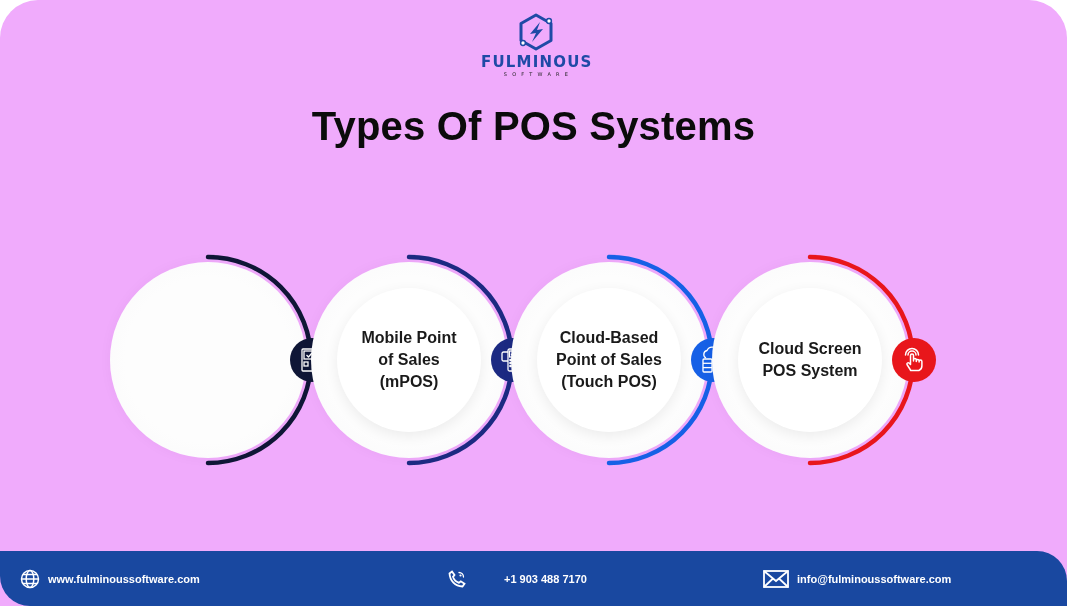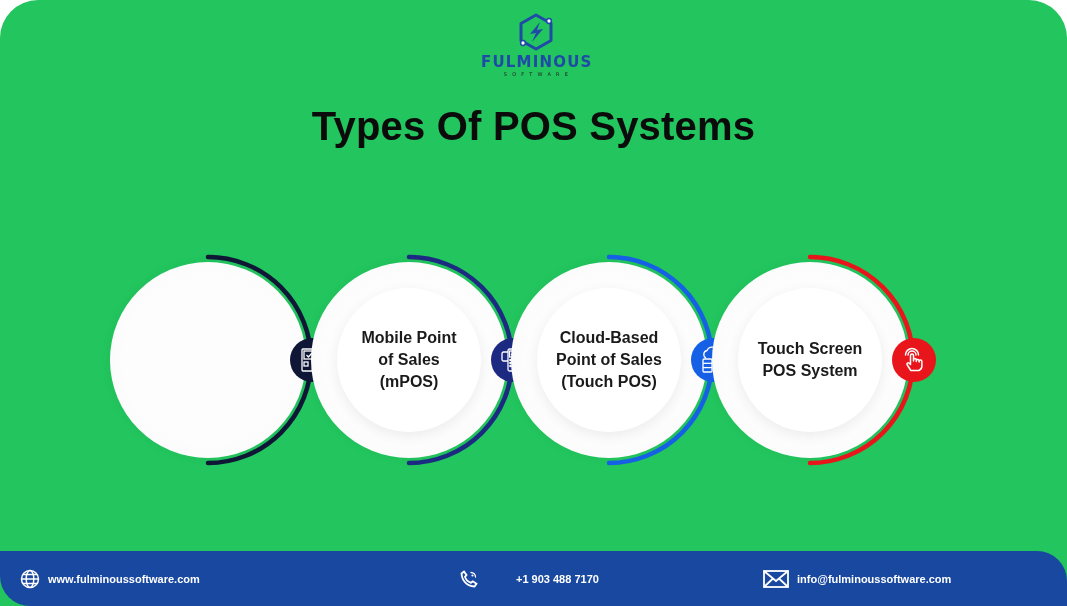--- a/index.html
+++ b/index.html
@@ -1,20 +1,20 @@
 <!DOCTYPE html>
 <html><head>
 <meta charset="utf-8">
 <style>
   * { box-sizing: border-box; margin: 0; padding: 0; }
   html, body { width: 1067px; height: 606px; background: #ffffff; overflow: hidden; }
   body { font-family: "Liberation Sans", "DejaVu Sans", sans-serif; position: relative; }
   .canvas {
     position: absolute; left: 0; top: 0; width: 1067px; height: 606px;
-    background: #22c55e; border-radius: 38px 38px 0 0; overflow: hidden;
+    background: #f0abfc; border-radius: 38px 38px 0 0; overflow: hidden;
   }
   .logo { position: absolute; left: 481px; top: 12px; width: 110px; height: 72px; text-align: center; }
   .logo svg { display: block; margin: 0 auto; }
   .logo-word {
     font-family: "DejaVu Sans", sans-serif; font-weight: bold; font-size: 15px;
     color: #1f4aa6; letter-spacing: 1.2px; margin-top: 3px; line-height: 15px;
   }
   .logo-sub {
     font-family: "DejaVu Sans", sans-serif; font-size: 5px; color: #222; letter-spacing: 5.2px;
     margin-top: 1px; padding-left: 5px;
@@ -138,21 +138,21 @@
       </svg>
     </div>
   </div>
 
   <div class="node" style="left:810px;">
     <div class="outer-ring"></div>
     <svg class="arc" width="112" height="213" viewBox="0 0 112 213">
       <path d="M4 3 A103 103 0 0 1 4 209" fill="none" stroke="#e8161b" stroke-width="4.5" stroke-linecap="round"></path>
     </svg>
     <div class="inner-circle">
-      <div class="node-label">Touch Screen
+      <div class="node-label">Cloud Screen
 POS System</div>
     </div>
     <div class="icon-badge" style="background:#e8161b;">
       <svg width="28" height="28" viewBox="0 0 28 28" fill="none" stroke="#fff" stroke-width="1.5" stroke-linecap="round" stroke-linejoin="round">
         <path d="M8 9 a4 4 0 0 1 8 0"></path>
         <path d="M5.5 9 a6.5 6.5 0 0 1 13 0"></path>
         <path d="M10.5 24 L7 18.5 a1.3 1.3 0 0 1 2-1.5 L10.5 18.5 V9.5 a1.5 1.5 0 0 1 3 0 V15 M13.5 14 a1.4 1.4 0 0 1 2.8 0 V15.5 M16.3 14.8 a1.4 1.4 0 0 1 2.8 0 V16 M19.1 15.5 a1.4 1.4 0 0 1 2.8 0 V20 a5 5 0 0 1 -3 4.5 H10.5"></path>
       </svg>
     </div>
   </div>
@@ -160,21 +160,21 @@
   <div class="footer">
     <div class="footer-item" style="left:20px;">
       <svg width="20" height="20" viewBox="0 0 20 20" fill="none" stroke="#fff" stroke-width="1.5">
         <circle cx="10" cy="10" r="8.5"></circle>
         <ellipse cx="10" cy="10" rx="3.8" ry="8.5"></ellipse>
         <line x1="1.5" y1="10" x2="18.5" y2="10"></line>
         <path d="M3 5.5 H17 M3 14.5 H17"></path>
       </svg>
       <span>www.fulminoussoftware.com</span>
     </div>
-    <div class="footer-item" style="left:459px;gap:37px;">
+    <div class="footer-item" style="left:447px;gap:37px;">
       <svg width="20" height="20" viewBox="0 0 20 20" fill="none" stroke="#fff" stroke-width="1.8" stroke-linecap="round">
         <path d="M5 2.5 L7.5 6 L6 7.8 a9 9 0 0 0 6 6 L13.8 12.3 L17.5 14.8 L15.5 17.5 C8 17 3 12 2.5 4.5 Z"></path>
         <path d="M12 3.5 a4.5 4.5 0 0 1 4.5 4.5" stroke-width="1.3"></path>
         <circle cx="13.5" cy="6.5" r="1.1" fill="#fff" stroke="none"></circle>
       </svg>
       <span>+1 903 488 7170</span>
     </div>
     <div class="footer-item" style="left:763px;">
       <svg width="26" height="18" viewBox="0 0 26 18" fill="none" stroke="#fff" stroke-width="1.8">
         <rect x="1" y="1" width="24" height="16"></rect>

